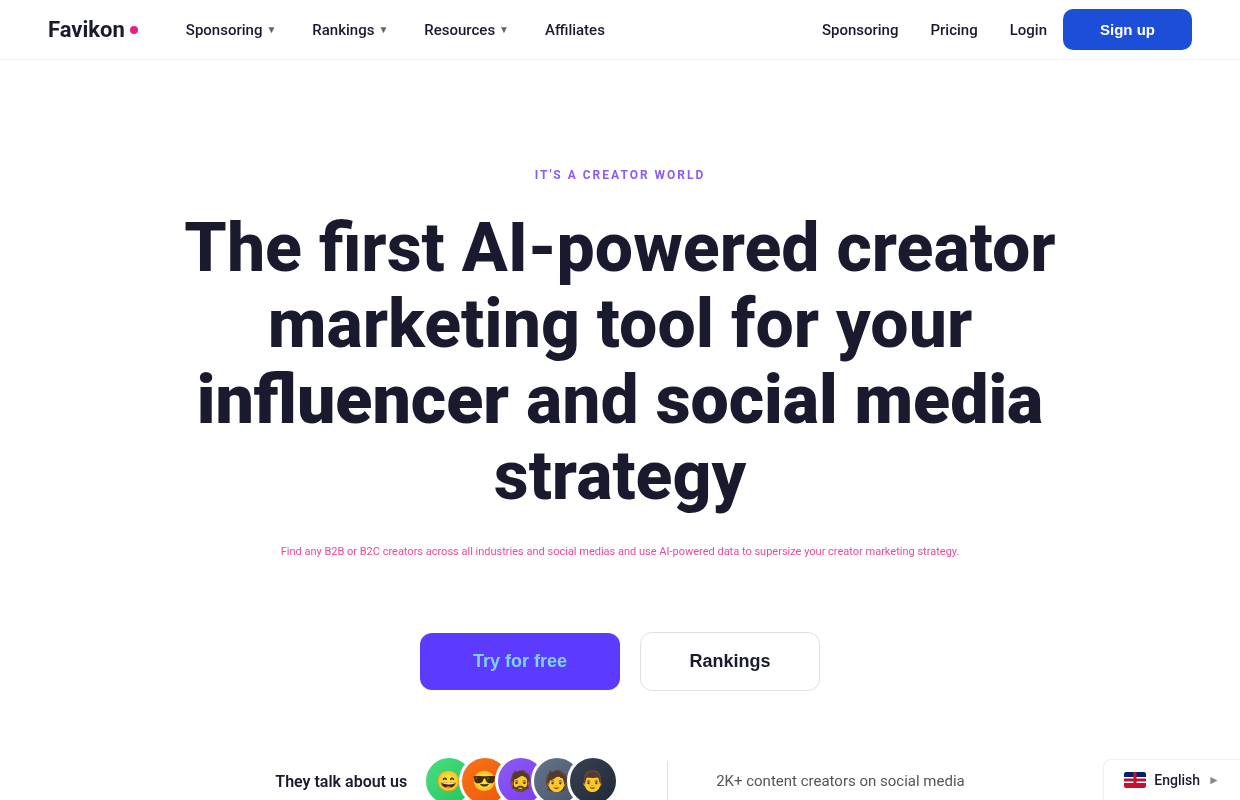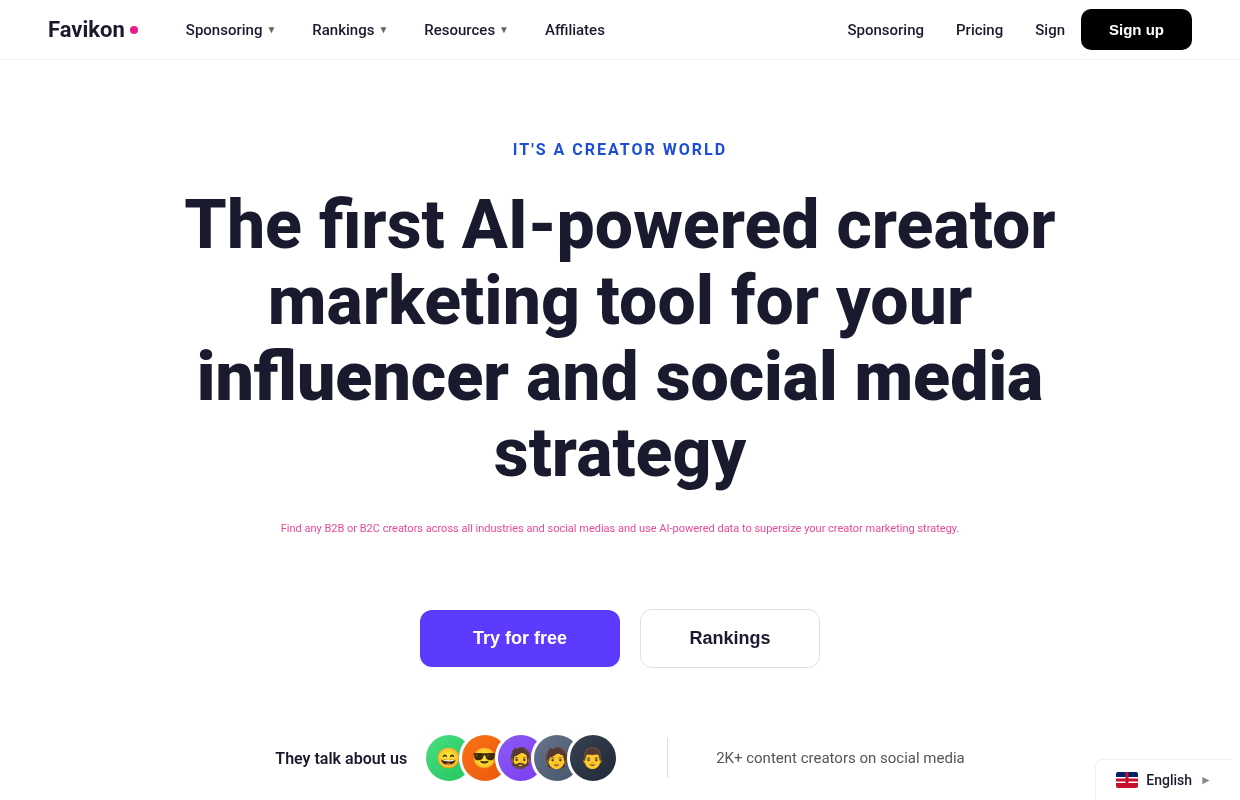--- a/index.html
+++ b/index.html
@@ -75,46 +75,47 @@
     .nav-link {
       padding: 8px 16px;
       font-size: 15px;
       font-weight: 500;
       color: #1a1a2e;
       cursor: pointer;
       border-radius: 8px;
     }
 
     .btn-signup {
-      background: #000000;
+      background: #1d4ed8;
       color: #fff;
       border: none;
-      padding: 12px 28px;
+      padding: 12px 37px;
       border-radius: 10px;
       font-size: 15px;
       font-weight: 600;
       cursor: pointer;
     }
 
     
     .hero {
       display: flex;
       flex-direction: column;
       align-items: center;
       text-align: center;
       padding: 80px 120px 60px;
     }
 
     .hero-tag {
-      font-size: 16px;
+      font-size: 12px;
       font-weight: 700;
       letter-spacing: 2px;
-      color: #1d4ed8;
+      color: #8b5cf6;
       text-transform: uppercase;
       margin-bottom: 28px;
+      margin-top: 28px;
     }
 
     .hero-title {
       font-size: 68px;
       font-weight: 800;
       line-height: 1.12;
       color: #1a1a2e;
       max-width: 900px;
       margin-bottom: 28px;
     }
@@ -134,21 +135,21 @@
 
     .hero-buttons {
       display: flex;
       gap: 20px;
       align-items: center;
       margin-bottom: 64px;
     }
 
     .btn-primary {
       background: #5c3bff;
-      color: #ffffff;
+      color: #7dd3fc;
       border: none;
       padding: 18px 20px;
       border-radius: 12px;
       font-size: 18px;
       font-weight: 600;
       cursor: pointer;
       min-width: 200px;
     }
 
     .btn-secondary {
@@ -228,21 +229,21 @@
 
     .creators-count {
       font-size: 15px;
       color: #555;
     }
 
     
     .language-bar {
       position: fixed;
       bottom: 0;
-      right: 8px;
+      right: 0;
       display: flex;
       align-items: center;
       gap: 8px;
       padding: 12px 20px;
       background: #fff;
       border-top: 1px solid #f0f0f0;
       border-left: 1px solid #f0f0f0;
       border-top-left-radius: 8px;
       cursor: pointer;
     }
@@ -311,21 +312,21 @@
   </div>
 
   <div class="nav-right">
     <div class="nav-link">
       <span>Sponsoring</span>
     </div>
     <div class="nav-link">
       <span>Pricing</span>
     </div>
     <div class="nav-link">
-      <span>Sign</span>
+      <span>Login</span>
     </div>
     <button class="btn-signup">Sign up</button>
   </div>
 </nav>
 
 <section class="hero">
   <p class="hero-tag">IT'S A CREATOR WORLD</p>
 
   <h1 class="hero-title">
     <span>The first AI-powered creator marketing tool for your </span><span class="bold-italic">influencer</span><span> and </span><span class="bold-italic">social media</span><span> strategy</span>

